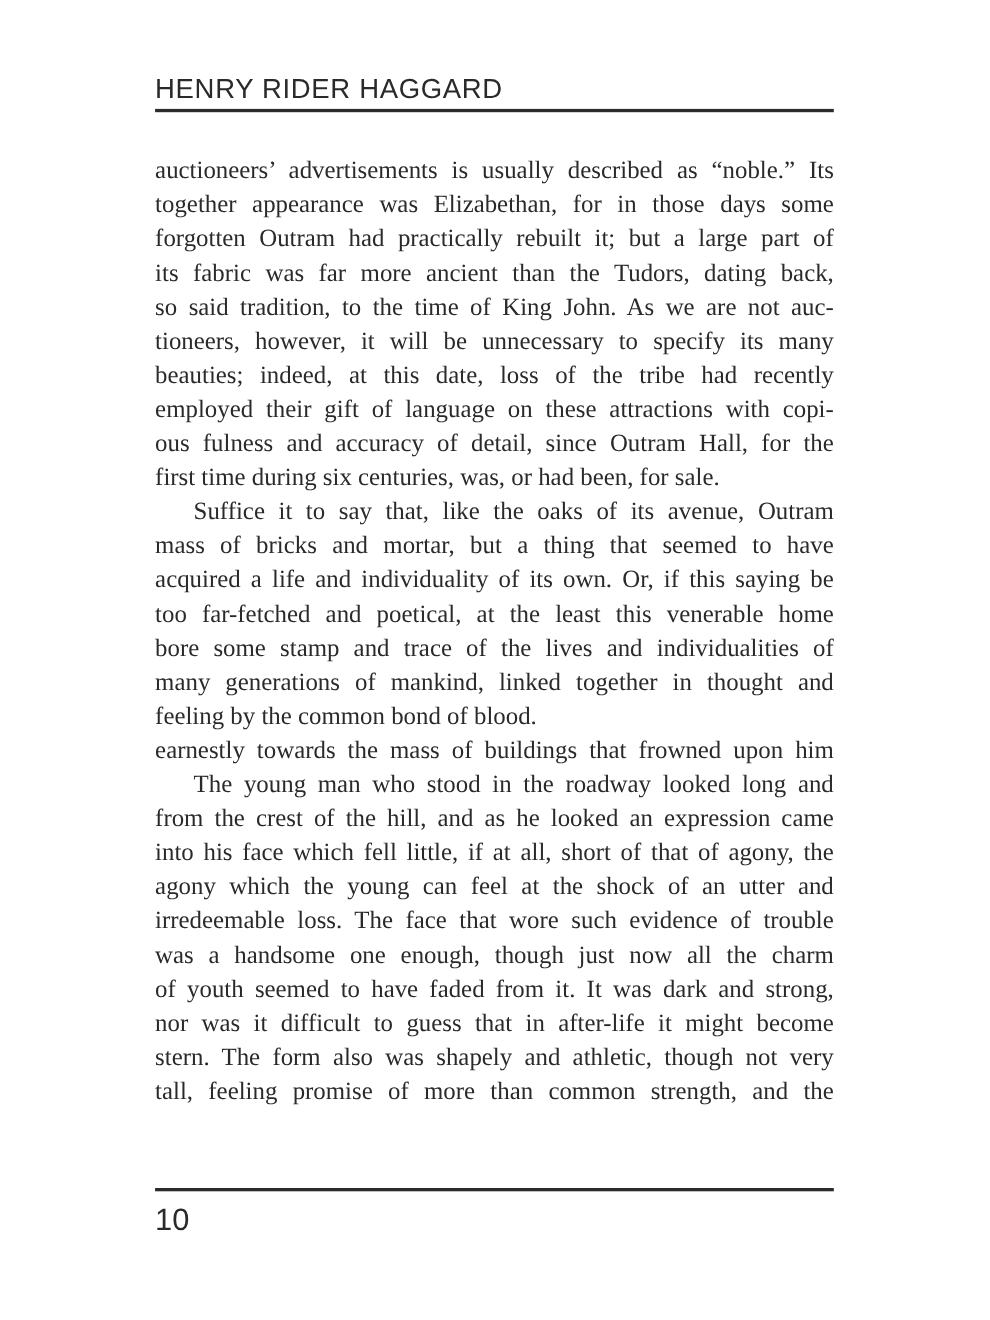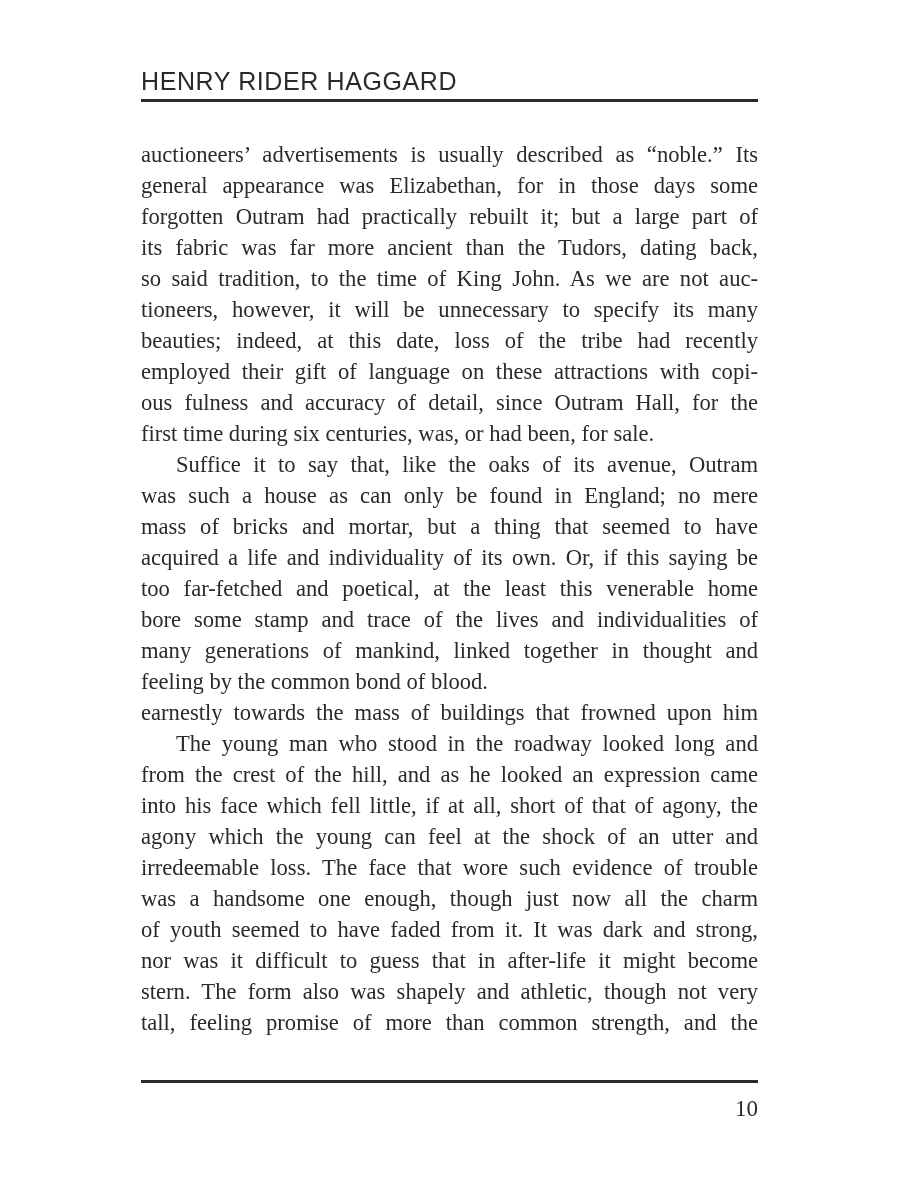--- a/index.html
+++ b/index.html
@@ -70,52 +70,51 @@
       top: 1080px;
       width: 617px;
       height: 3px;
       background: #2b2b2b;
     }
     .folio {
       position: absolute;
       left: 0;
       width: 617px;
       top: 1095px;
-      text-align: right;
-      font-family: Liberation Serif, serif;
-      font-size: 23px;
+      text-align: left;
+      font-family: Liberation Sans, sans-serif;
+      font-size: 28px;
       line-height: 28px;
       color: #2a2a2a;
     }
   </style>
 </head>
 <body>
 
 <div class="page">
   <div class="running-head">HENRY RIDER HAGGARD</div>
   <div class="head-rule"></div>
 
   <div class="body-text">
 
     <div class="paragraph">
       <span class="line">auctioneers’ advertisements is usually described as “noble.” Its</span>
-      <span class="line">general appearance was Elizabethan, for in those days some</span>
+      <span class="line">together appearance was Elizabethan, for in those days some</span>
       <span class="line">forgotten Outram had practically rebuilt it; but a large part of</span>
       <span class="line">its fabric was far more ancient than the Tudors, dating back,</span>
       <span class="line">so said tradition, to the time of King John. As we are not auc-</span>
       <span class="line">tioneers, however, it will be unnecessary to specify its many</span>
       <span class="line">beauties; indeed, at this date, loss of the tribe had recently</span>
       <span class="line">employed their gift of language on these attractions with copi-</span>
       <span class="line">ous fulness and accuracy of detail, since Outram Hall, for the</span>
       <span class="line last">first time during six centuries, was, or had been, for sale.</span>
     </div>
 
     <div class="paragraph">
       <span class="line indent">Suffice it to say that, like the oaks of its avenue, Outram</span>
-      <span class="line">was such a house as can only be found in England; no mere</span>
       <span class="line">mass of bricks and mortar, but a thing that seemed to have</span>
       <span class="line">acquired a life and individuality of its own. Or, if this saying be</span>
       <span class="line">too far-fetched and poetical, at the least this venerable home</span>
       <span class="line">bore some stamp and trace of the lives and individualities of</span>
       <span class="line">many generations of mankind, linked together in thought and</span>
       <span class="line last">feeling by the common bond of blood.</span>
     </div>
 
     <div class="paragraph">
       <span class="line">earnestly towards the mass of buildings that frowned upon him</span>

